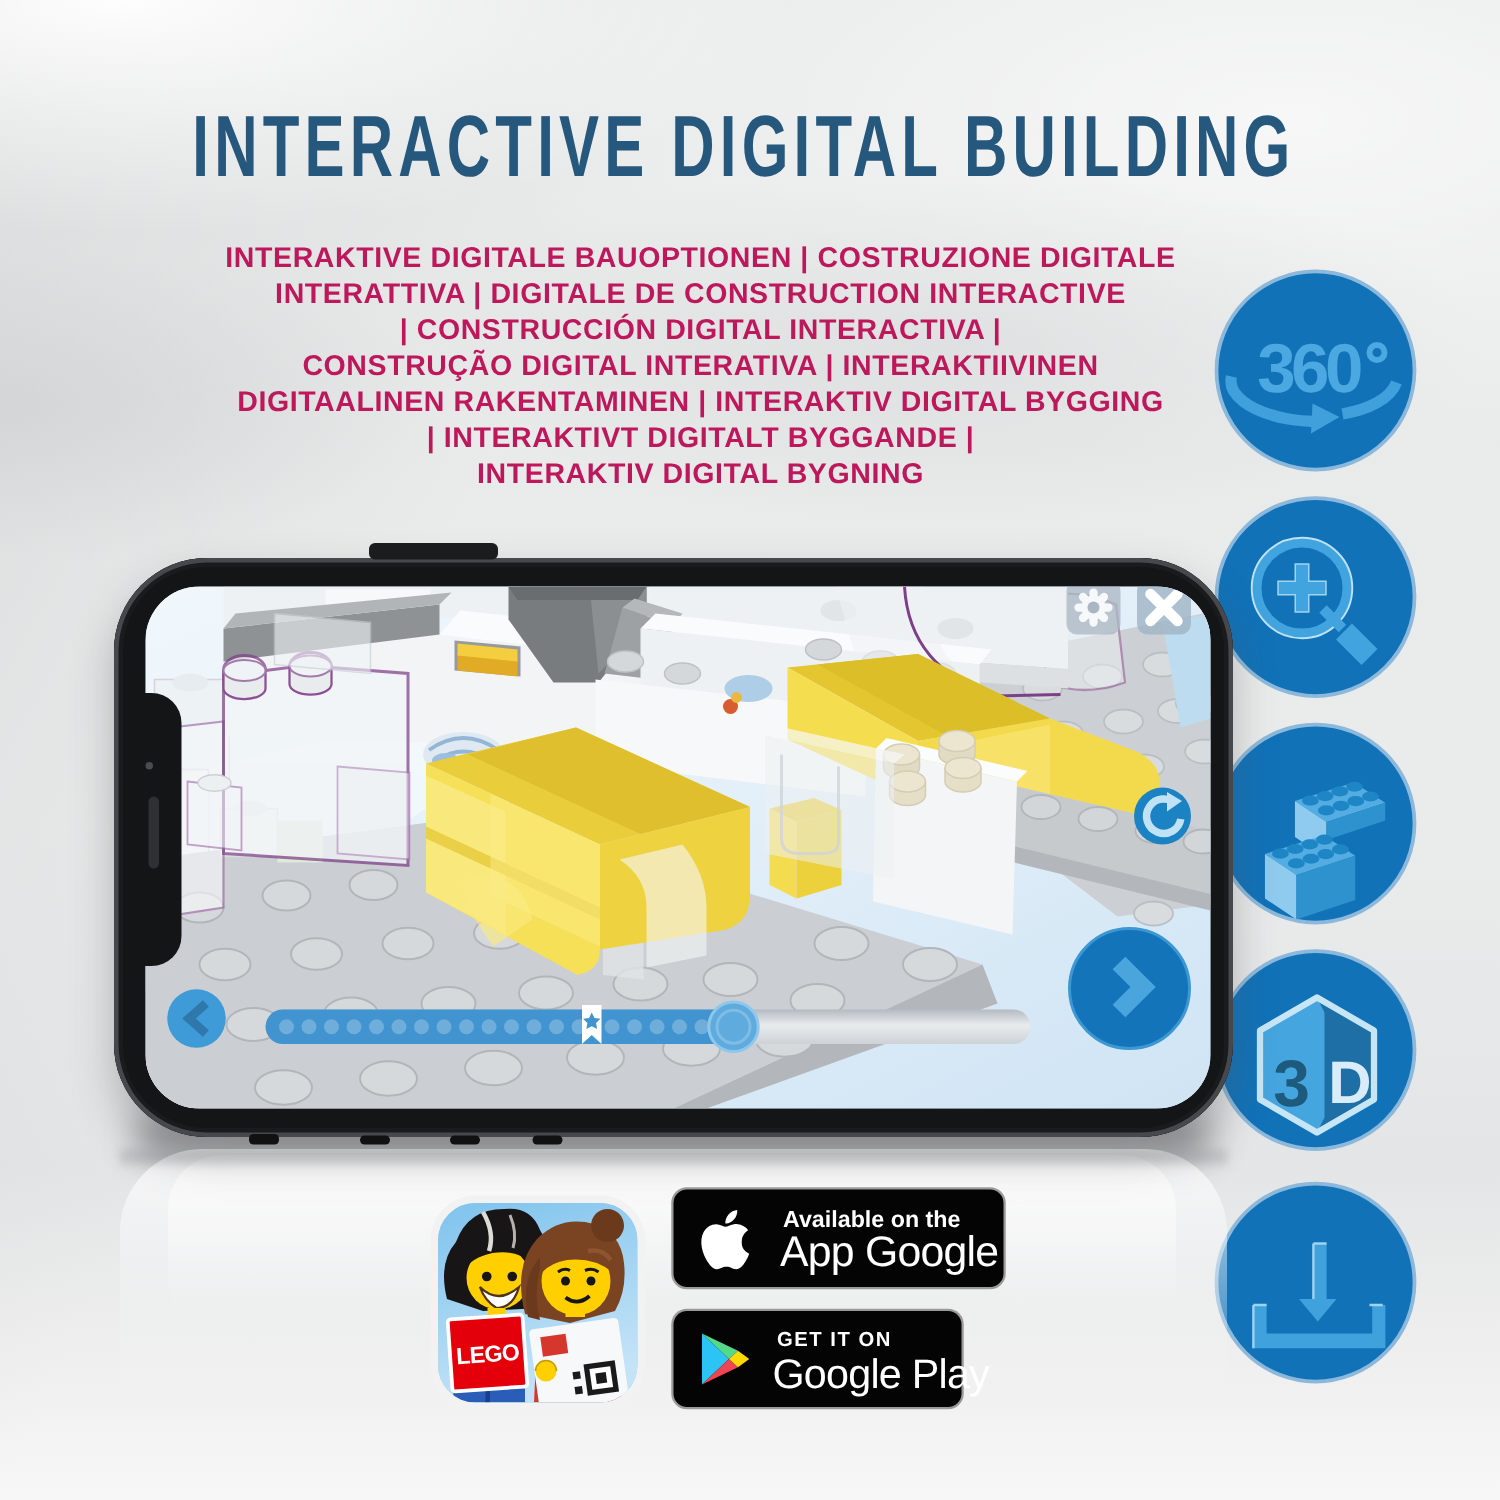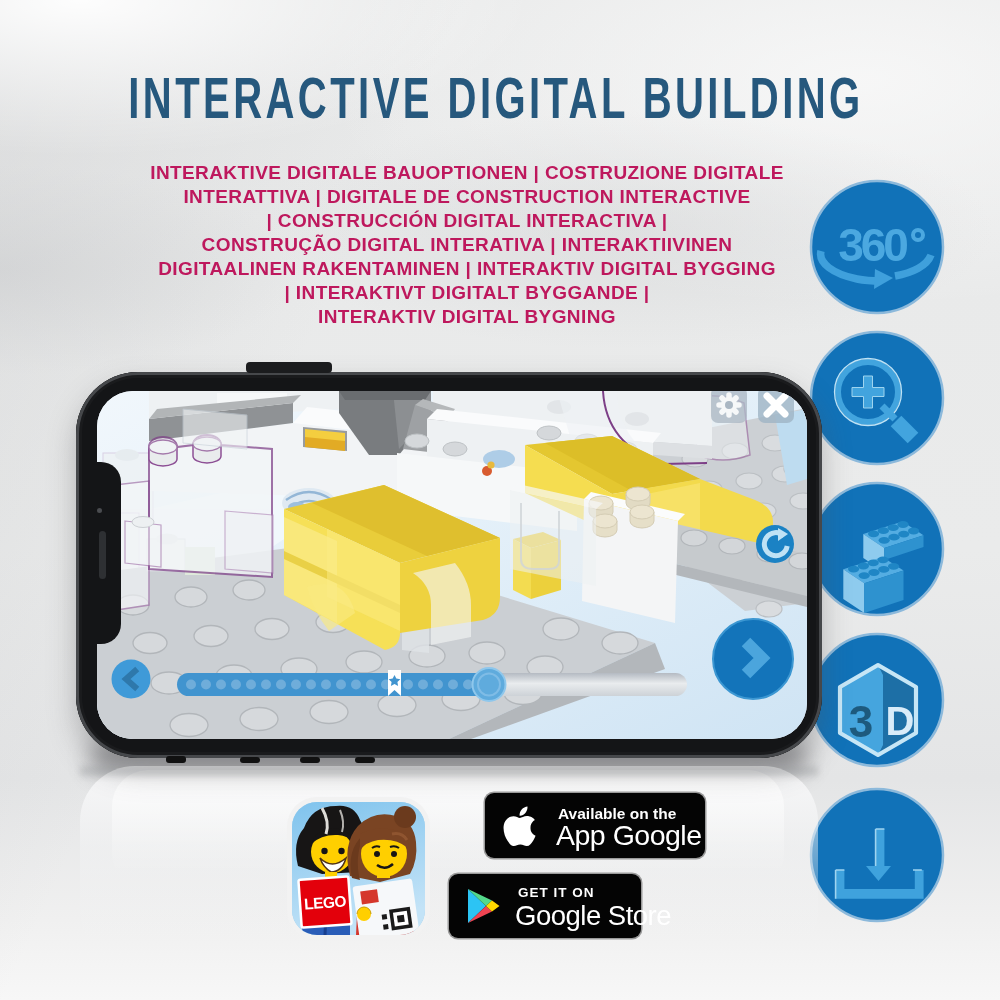--- a/index.html
+++ b/index.html
@@ -475,31 +475,31 @@
     <circle cx="72" cy="112" r="7" fill="#ffcf00"></circle>
     <path d="M65,112 a7,7 0 0 1 14,0" fill="none" stroke="#c79a00" stroke-width="1"></path>
 
     <g transform="rotate(-4 33 100)">
       <rect x="8" y="76" width="50" height="48" rx="2" fill="#e3000b" stroke="#fff" stroke-width="2.5"></rect>
       <text x="33" y="106" font-family="Liberation Sans, sans-serif" font-weight="bold" font-size="15.5" fill="#fff" text-anchor="middle" style="letter-spacing:-0.5px">LEGO</text>
     </g>
   </svg>
 </div>
 
-<div class="abs" style="left:449px;top:793px;width:220px;height:65px;border-radius:9px;background:#040404;color:#fff;box-shadow:0 0 0 1.5px #9a9a9a;margin-left:36px;">
+<div class="abs" style="left:449px;top:793px;width:220px;height:65px;border-radius:9px;background:#040404;color:#fff;box-shadow:0 0 0 1.5px #9a9a9a;">
   <svg class="abs" style="left:16px;top:9px;" width="42" height="48" viewBox="0 0 42 48">
     <path d="M29.5 25.6c0-5 4.1-7.4 4.3-7.5-2.3-3.4-6-3.9-7.3-4-3.1-.3-6 1.8-7.6 1.8-1.6 0-4-1.8-6.5-1.7-3.4.1-6.5 2-8.2 5-3.5 6-.9 15 2.5 19.9 1.7 2.4 3.6 5.1 6.2 5 2.5-.1 3.4-1.6 6.4-1.6 3 0 3.9 1.6 6.5 1.6 2.7 0 4.4-2.4 6-4.8 1.9-2.8 2.7-5.5 2.7-5.6-.1-.1-5-1.9-5-7.1z" fill="#fff"></path>
     <path d="M24.4 10.9c1.4-1.7 2.3-4 2.1-6.3-2 .1-4.4 1.3-5.8 3-1.3 1.5-2.4 3.9-2.1 6.1 2.2.2 4.4-1.1 5.8-2.8z" fill="#fff"></path>
   </svg>
   <div class="abs" style="left:73px;top:12px;font-size:15.5px;font-weight:bold;white-space:nowrap;">Available on the</div>
   <div class="abs" style="left:71px;top:26px;font-size:28.5px;white-space:nowrap;letter-spacing:-0.5px;">App Google</div>
 </div>
 
 <div class="abs" style="left:449px;top:874px;width:192px;height:64px;border-radius:9px;background:#040404;color:#fff;box-shadow:0 0 0 1.5px #9a9a9a;">
   <svg class="abs" style="left:16px;top:13px;" width="38" height="38" viewBox="0 0 38 38">
     <path d="M3 2 L3 36 L21 19 Z" fill="#2cc4f4"></path>
     <path d="M3 2 L27 13.5 L21 19 Z" fill="#54d98b"></path>
     <path d="M3 36 L27 24.5 L21 19 Z" fill="#ef4452"></path>
     <path d="M27 13.5 L34.5 19 L27 24.5 L21 19 Z" fill="#ffd900"></path>
   </svg>
   <div class="abs" style="left:69px;top:11px;font-size:13.5px;font-weight:bold;letter-spacing:1px;white-space:nowrap;">GET IT ON</div>
-  <div class="abs" style="left:66px;top:26px;font-size:27.5px;white-space:nowrap;letter-spacing:-0.5px;">Google Store</div>
+  <div class="abs" style="left:66px;top:26px;font-size:27.5px;white-space:nowrap;letter-spacing:-0.5px;">Google Play</div>
 </div>
 
 </body></html>

